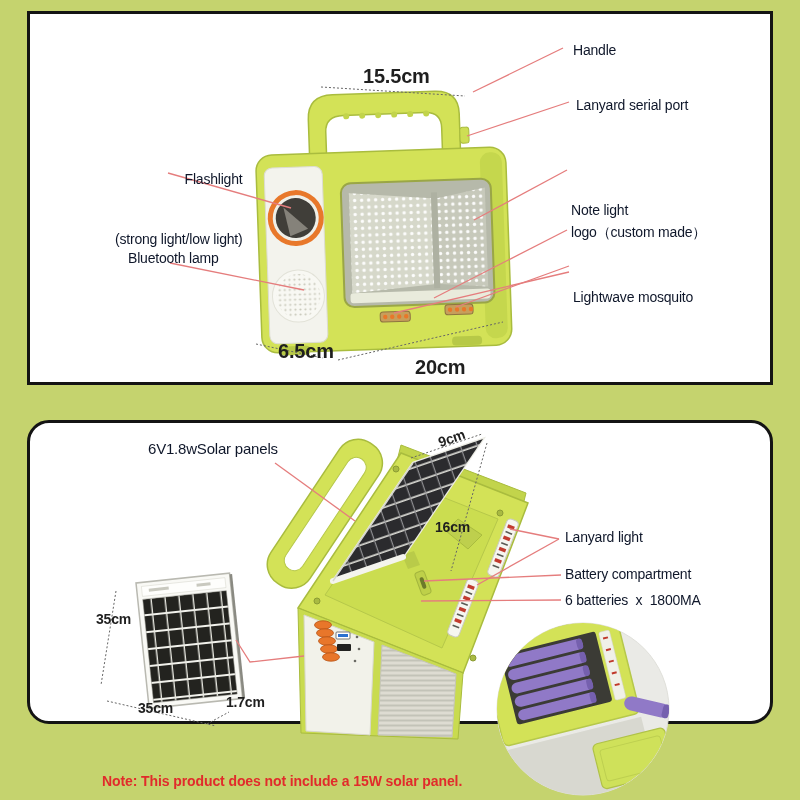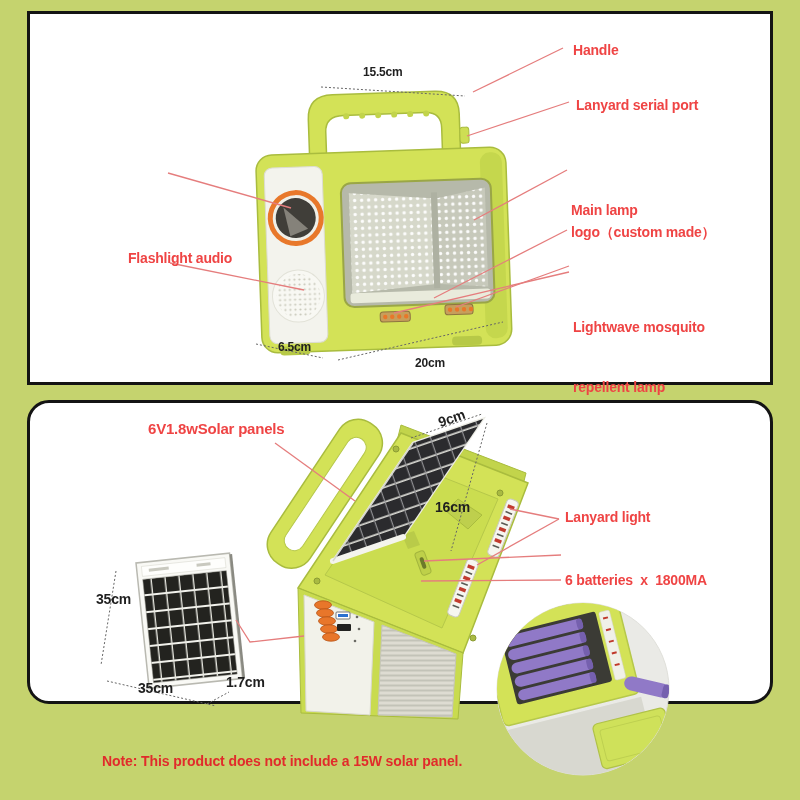--- a/index.html
+++ b/index.html
@@ -7,29 +7,29 @@
     width:800px;height:800px;position:relative;
     background:#c5d36e;
     font-family:"Liberation Sans",sans-serif;
     overflow:hidden;
   }
   .panel{
     position:absolute;left:27px;width:746px;
     background:#ffffff;border:3px solid #141414;box-sizing:border-box;
   }
   #panel-top{top:11px;height:374px;}
-  #panel-bottom{top:400px;height:304px;border-radius:22px;}
+  #panel-bottom{top:420px;height:304px;border-radius:22px;}
   svg.art{position:absolute;left:0;top:0;}
   .lbl{
-    position:absolute;font-weight:700;font-size:14px;line-height:20px;
-    letter-spacing:-0.2px;color:#ef4444;white-space:pre;
+    position:absolute;font-weight:400;font-size:14px;line-height:20px;
+    letter-spacing:-0.2px;color:#0f172a;white-space:pre;text-align:right;
   }
   .lbl-strong{font-size:15px;}
   .dim{
-    position:absolute;font-weight:700;font-size:12px;letter-spacing:-0.2px;
+    position:absolute;font-weight:700;font-size:20px;letter-spacing:-0.2px;
     color:#1f1f1f;white-space:pre;
   }
   .dim-sm{font-size:14px;}
   .rot{transform:rotate(-19deg);transform-origin:left top;}
   .note{
     position:absolute;color:#e12b2b;font-weight:700;
     font-size:14px;line-height:17px;letter-spacing:-0.1px;white-space:pre;
   }
 </style>
 </head>
@@ -129,30 +129,33 @@
       <path d="M533,34 L443,78"></path>
       <path d="M539,88 L437,122"></path>
       <path d="M537,156 L444,206"></path>
       <path d="M537,216 L404,284"></path>
       <path d="M539,252 L426,293"></path>
       <path d="M539,258 L364,299"></path>
     </g>
   </svg>
 
   <div class="dim" style="left:333px;top:51px">15.5cm</div>
-  <div class="lbl" style="left:98px;top:234px">Flashlight audio</div>
+  <div class="lbl" style="left:85px;top:115px">
+    <div>Flashlight</div>
+    <div>(strong light/low light)</div>
+  </div>
+  <div class="lbl" style="left:98px;top:234px">Bluetooth lamp</div>
   <div class="lbl" style="left:543px;top:26px">Handle</div>
   <div class="lbl" style="left:546px;top:81px">Lanyard serial port</div>
   <div class="lbl" style="left:541px;top:146px">
-    <div>Main lamp</div>
+    <div>Note light</div>
   </div>
   <div class="lbl" style="left:541px;top:208px">logo（custom made）</div>
-  <div class="lbl" style="left:543px;top:263px">
+  <div class="lbl" style="left:543px;top:233px">
     <div>Lightwave mosquito</div>
-    <div>repellent lamp</div>
   </div>
   <div class="dim" style="left:248px;top:326px">6.5cm</div>
   <div class="dim" style="left:385px;top:342px">20cm</div>
 </div>
 
 <div class="panel" id="panel-bottom">
 
   <svg class="art" width="740" height="374" viewBox="0 0 740 374">
     <defs>
       <clipPath id="insetClip">
@@ -293,20 +296,21 @@
       <path d="M529,116 L447,162"></path>
       <path d="M531,152 L394,158"></path>
       <path d="M531,177 L391,178"></path>
     </g>
   </svg>
 
   <div class="lbl lbl-strong" style="left:118px;top:16px">6V1.8wSolar panels</div>
   <div class="dim dim-sm rot" style="left:406px;top:12px">9cm</div>
   <div class="dim dim-sm" style="left:405px;top:96px">16cm</div>
   <div class="lbl" style="left:535px;top:104px">Lanyard light</div>
+  <div class="lbl" style="left:535px;top:141px">Battery compartment</div>
   <div class="lbl" style="left:535px;top:167px">6 batteries  x  1800MA</div>
   <div class="dim dim-sm" style="left:66px;top:188px">35cm</div>
   <div class="dim dim-sm" style="left:108px;top:277px">35cm</div>
   <div class="dim dim-sm" style="left:196px;top:271px">1.7cm</div>
 
   <div class="note" style="left:72px;top:316px">
     <div>Note: This product does not include a 15W solar panel.</div>
     
     
   </div>

